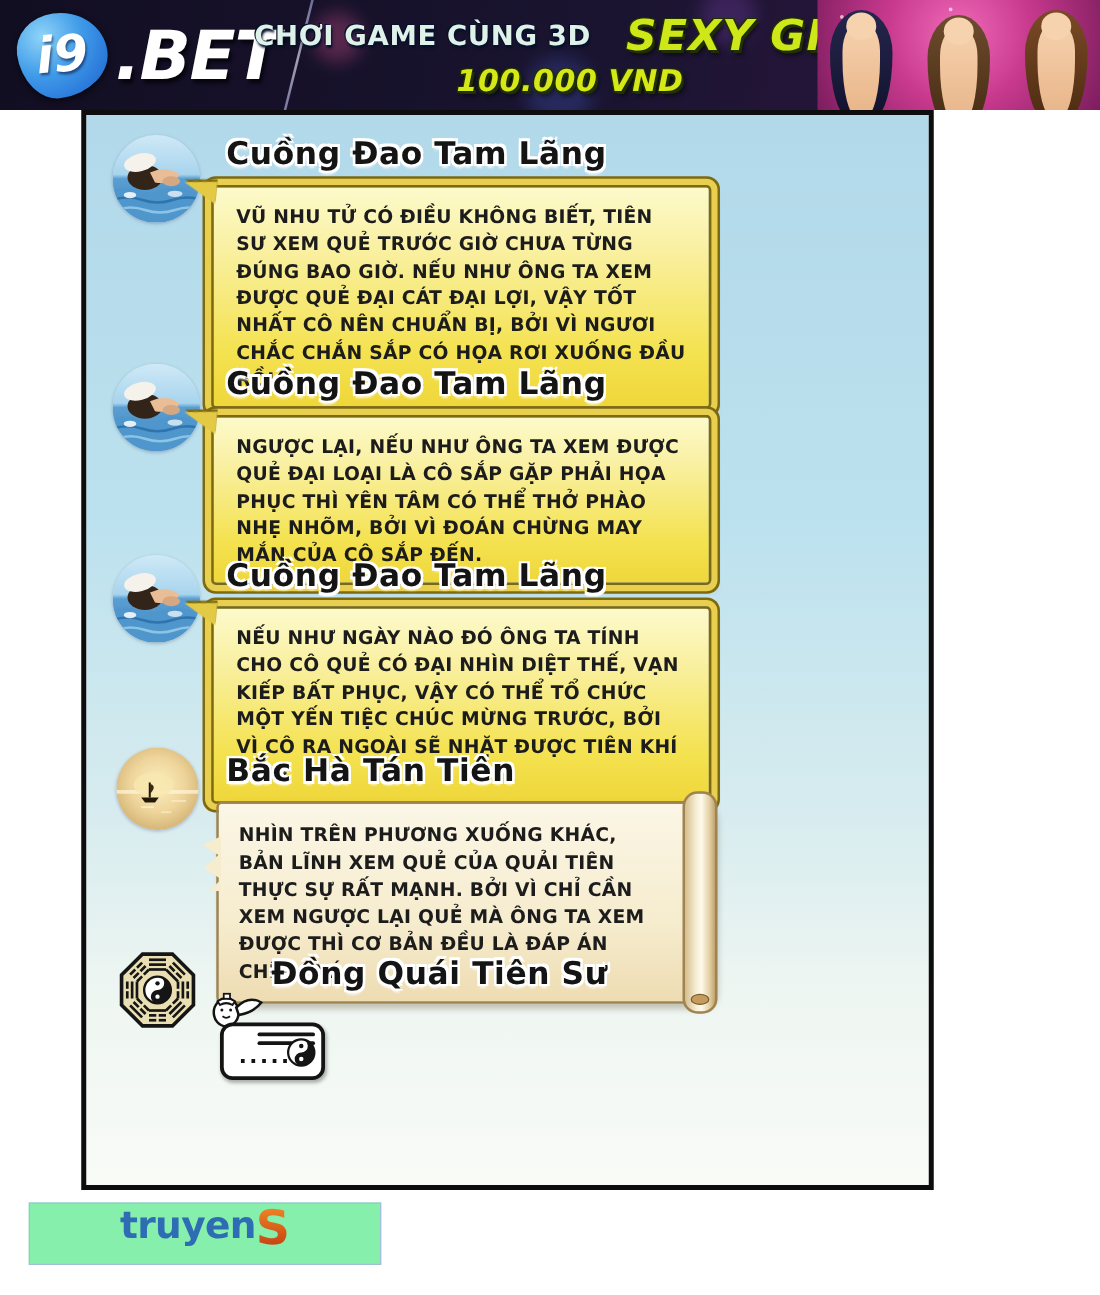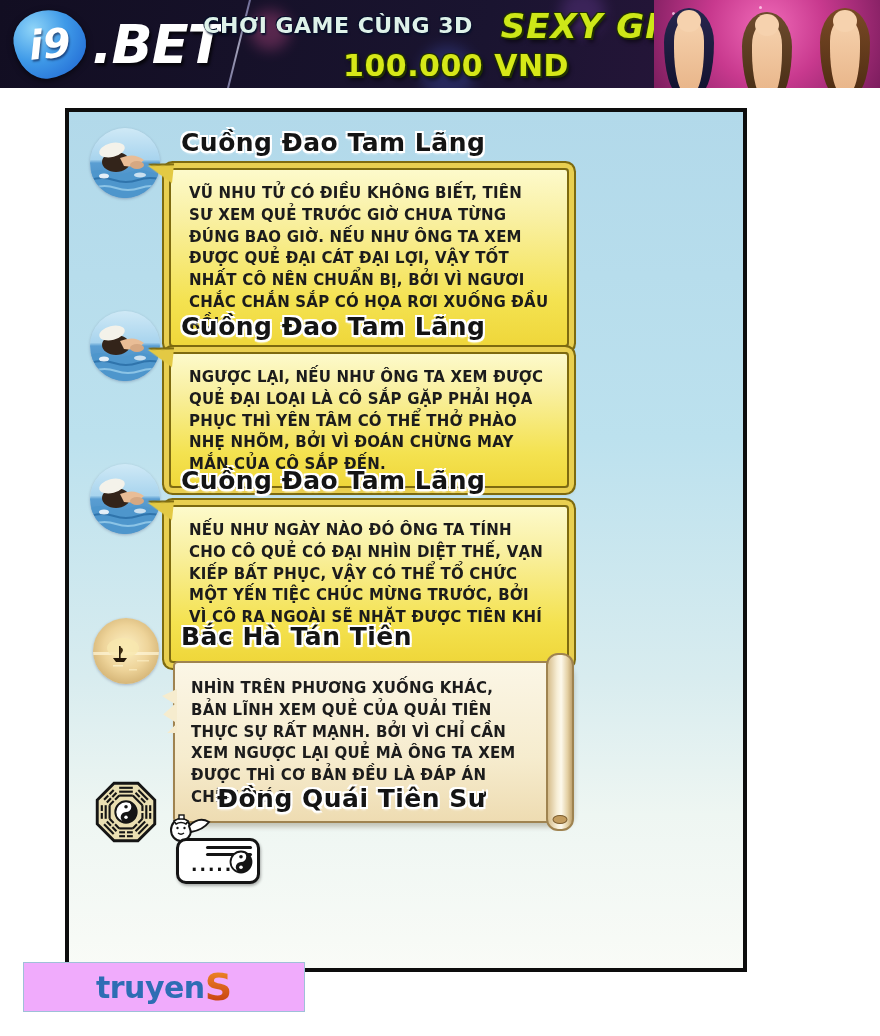--- a/index.html
+++ b/index.html
@@ -14,50 +14,50 @@
   .logo-zone{position:absolute;left:14px;top:0;height:88px;display:flex;align-items:center;gap:6px;}
   .logo-blob{width:72px;height:68px;background:radial-gradient(circle at 30% 25%,#8ed4f8 0%,#3f9ae8 45%,#1b5fd0 100%);border-radius:46% 54% 58% 42%/42% 52% 48% 58%;transform:rotate(-8deg);display:flex;align-items:center;justify-content:center;box-shadow:0 2px 6px rgba(0,0,0,.6);}
   .logo-i9{color:#fff;font-size:40px;font-weight:800;font-style:italic;transform:rotate(3deg);text-shadow:1px 2px 2px rgba(0,0,40,.5);}
   .logo-bet{color:#fff;font-size:54px;font-weight:800;font-style:italic;letter-spacing:-1px;text-shadow:2px 3px 3px rgba(0,0,0,.7);}
   .banner-divider{position:absolute;left:237px;top:-12px;width:2px;height:120px;background:linear-gradient(#8888c0,#ddddf5,#8888c0);transform:rotate(14deg);opacity:.7;}
   .ad-text{position:absolute;left:252px;top:0;width:408px;height:88px;display:flex;flex-direction:column;justify-content:center;gap:2px;}
   .ad-line{display:flex;align-items:center;justify-content:center;gap:28px;white-space:nowrap;}
   .ad-normal{color:#def2e9;font-weight:800;font-size:22px;letter-spacing:.5px;text-shadow:1px 2px 2px #05102a,-1px -1px 0 #05102a;}
   .ad-normal2{color:#def2e9;font-weight:800;font-size:25px;letter-spacing:.5px;text-shadow:1px 2px 2px #05102a,-1px -1px 0 #05102a;}
   .ad-hl{color:#cde718;font-weight:800;font-style:italic;font-size:34px;letter-spacing:1px;text-shadow:2px 2px 0 #203000,-1px -1px 0 #203000,1px -1px 0 #203000,-1px 1px 0 #203000,3px 4px 4px rgba(0,0,0,.6);}
-  .ad-hl2{color:#d6e818;font-weight:800;font-size:30px;letter-spacing:.5px;text-shadow:2px 2px 0 #203000,-1px -1px 0 #203000,1px -1px 0 #203000,-1px 1px 0 #203000,3px 4px 4px rgba(0,0,0,.6);}
+  .ad-hl2{color:#d6e818;font-weight:800;font-style:italic;font-size:24px;letter-spacing:.5px;text-shadow:2px 2px 0 #203000,-1px -1px 0 #203000,1px -1px 0 #203000,-1px 1px 0 #203000,3px 4px 4px rgba(0,0,0,.6);}
   .girls-zone{position:absolute;right:0;top:0;width:226px;height:88px;background:radial-gradient(circle at 50% 30%,#f06ab8 0%,#c8398e 45%,#7c1d5e 100%);overflow:hidden;}
   .girls-zone .spark{position:absolute;width:3px;height:3px;border-radius:50%;background:#ffd7ef;opacity:.8;}
   .figure{position:absolute;bottom:-6px;width:58px;height:86px;}
   .figure .hair{position:absolute;left:4px;top:0;width:50px;height:86px;border-radius:50% 50% 30% 30%/40% 40% 60% 60%;}
   .figure .skin{position:absolute;left:14px;top:10px;width:30px;height:76px;border-radius:45% 45% 40% 40%/30% 30% 60% 60%;background:linear-gradient(#f6d2ae,#e8b488);}
   .figure .head{position:absolute;left:17px;top:2px;width:24px;height:22px;border-radius:50%;background:#f6d2ae;}
 
   
-  .page-frame{position:absolute;left:65px;top:108px;width:682px;height:864px;box-sizing:border-box;border:4px solid #0d0d0d;background:linear-gradient(180deg,#b2d9ea 0%,#bce1ee 38%,#d8ecef 66%,#eef6f2 82%,#f9fbf7 100%);}
+  .page-frame{position:absolute;left:65px;top:88px;width:682px;height:864px;box-sizing:border-box;border:4px solid #0d0d0d;background:linear-gradient(180deg,#b2d9ea 0%,#bce1ee 38%,#d8ecef 66%,#eef6f2 82%,#f9fbf7 100%);}
   .msg{position:absolute;left:0;top:0;width:100%;}
   .avatar{position:absolute;width:70px;height:70px;border-radius:50%;overflow:hidden;box-shadow:0 1px 3px rgba(0,0,60,.25);}
   .char-name{position:absolute;font-size:25px;font-weight:800;color:#141414;letter-spacing:.5px;text-shadow:-2px -2px 0 #fff,2px -2px 0 #fff,-2px 2px 0 #fff,2px 2px 0 #fff,0 3px 2px rgba(255,255,255,.8);white-space:nowrap;}
   .bubble-yellow{position:absolute;box-sizing:border-box;background:linear-gradient(180deg,#fdfacb 0%,#f9f0a2 28%,#f4e250 75%,#efd73a 100%);border:2px solid #7d6a10;border-radius:4px;box-shadow:0 0 0 5px #e9cf50,0 0 0 7px #7d6a10,3px 4px 5px rgba(40,40,0,.3);padding:13px 16px 10px 18px;}
   .bubble-yellow::before{content:"";position:absolute;left:-24px;top:-6px;width:0;height:0;border-style:solid;border-width:3px 26px 15px 0;border-color:transparent #e3c944 transparent transparent;transform:rotate(6deg);filter:drop-shadow(0 -2px 0 #7d6a10);}
   .bubble-text{margin:0;font-size:15px;font-weight:600;color:#1c1c1c;line-height:1.45;letter-spacing:.2px;}
   .bubble-scroll{position:absolute;box-sizing:border-box;background:linear-gradient(180deg,#fbf6e6 0%,#f6ecce 60%,#eedcb2 100%);border:2px solid #9f8350;border-radius:5px 12px 12px 5px;box-shadow:3px 4px 5px rgba(60,40,0,.25);padding:15px 48px 12px 16px;}
   .bubble-scroll::before{content:"";position:absolute;left:-13px;top:26px;width:15px;height:44px;background:#f6ecce;clip-path:polygon(100% 0,0 16%,85% 34%,8% 58%,100% 78%,35% 100%,100% 100%);}
   .scroll-roll{position:absolute;right:-5px;top:-10px;bottom:-10px;width:28px;box-sizing:border-box;background:linear-gradient(90deg,#d6bd8c 0%,#f7eed6 38%,#fdf9ec 55%,#e3cfa2 82%,#bfa370 100%);border:2px solid #9f8350;border-radius:12px;}
   .scroll-roll::after{content:"";position:absolute;bottom:5px;left:50%;transform:translateX(-50%);width:13px;height:7px;border-radius:50%;background:#c39c5e;border:1px solid #7c5d2e;}
   .bubble-box{position:absolute;box-sizing:border-box;background:#ffffff;border:3px solid #141414;border-radius:10px;box-shadow:1px 2px 3px rgba(0,0,0,.3);}
   .bubble-box .tline1,.bubble-box .tline2{position:absolute;right:5px;height:3px;background:#141414;border-radius:2px;}
   .bubble-box .tline1{left:34%;top:5px;}
   .bubble-box .tline2{left:34%;top:12px;}
   .box-dots{position:absolute;left:12px;top:14px;font-size:17px;font-weight:800;letter-spacing:2px;color:#111;}
   .yinyang{position:absolute;right:4px;bottom:3px;}
   .taoist{position:absolute;}
 
   
-  .footer-logo{position:absolute;left:23px;top:962px;width:282px;height:50px;box-sizing:border-box;background:#f0abfc;border:1px solid #9fc0d8;display:flex;align-items:center;justify-content:center;cursor:pointer;}
+  .footer-logo{position:absolute;left:23px;top:962px;width:282px;height:50px;box-sizing:border-box;background:#86efac;border:1px solid #9fc0d8;display:flex;align-items:flex-start;justify-content:center;cursor:pointer;}
   .fl-blue{color:#2e6db4;font-size:30px;font-weight:800;letter-spacing:-.5px;}
   .fl-orange{color:#e2660f;font-size:38px;font-weight:800;line-height:1;background:linear-gradient(#f08a28,#c33a10);-webkit-background-clip:text;background-clip:text;-webkit-text-fill-color:transparent;}
 </style>
 </head>
 <body>
 
 <div class="banner">
   <div class="bokeh bk1"></div>
   <div class="bokeh bk2"></div>
   <div class="bokeh bk3"></div>

